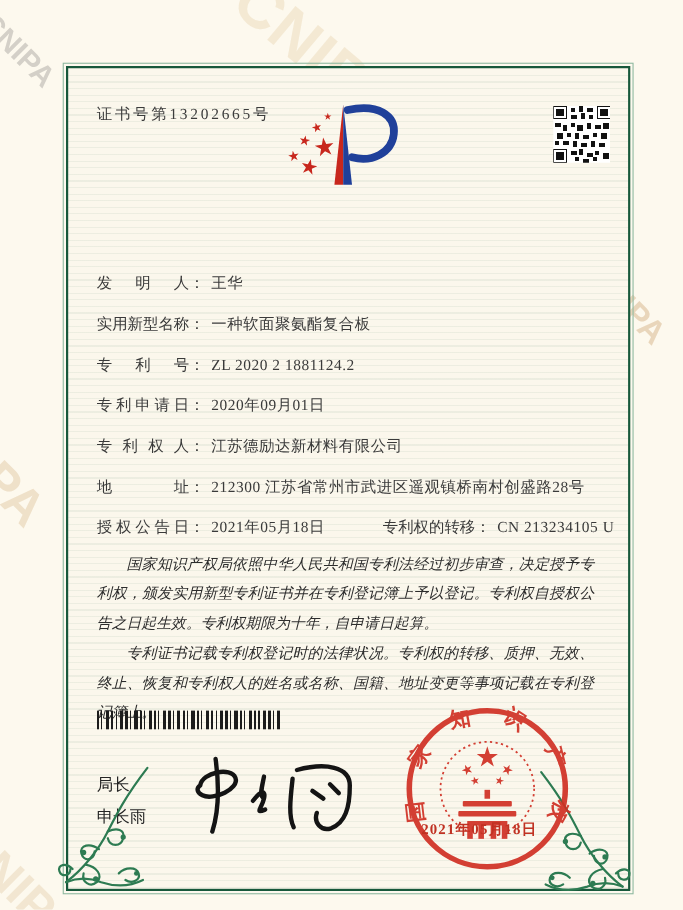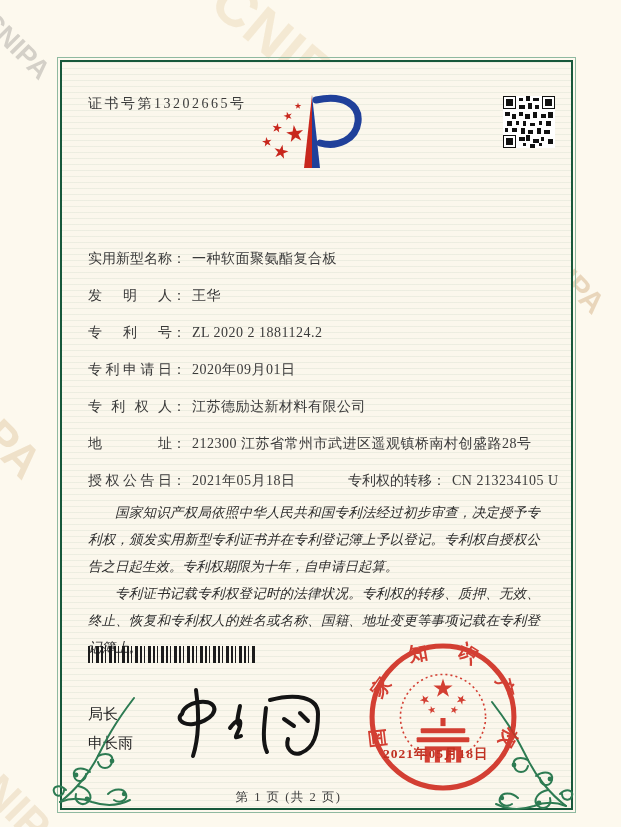--- a/index.html
+++ b/index.html
@@ -183,24 +183,24 @@
       <use href="#star" transform="translate(27,36) scale(5) rotate(10)"></use>
       <use href="#star" transform="translate(17,50) scale(5) rotate(-10)"></use>
       <use href="#star" transform="translate(31,60) scale(7.5) rotate(12)"></use>
       <use href="#star" transform="translate(45,42) scale(9) rotate(-8)"></use>
     </g>
   </svg>
 
 
   <div class="fields">
     <div class="frow">
+      <span class="flabel">发明人</span><span class="fcolon">：</span><span class="fvalue">王华</span>
+    </div>
+    <div class="frow">
       <span class="flabel">实用新型名称</span><span class="fcolon">：</span><span class="fvalue">一种软面聚氨酯复合板</span>
-    </div>
-    <div class="frow">
-      <span class="flabel">发明人</span><span class="fcolon">：</span><span class="fvalue">王华</span>
     </div>
     <div class="frow">
       <span class="flabel">专利号</span><span class="fcolon">：</span><span class="fvalue">ZL 2020 2 1881124.2</span>
     </div>
     <div class="frow">
       <span class="flabel">专利申请日</span><span class="fcolon">：</span><span class="fvalue">2020年09月01日</span>
     </div>
     <div class="frow">
       <span class="flabel">专利权人</span><span class="fcolon">：</span><span class="fvalue">江苏德励达新材料有限公司</span>
     </div>
@@ -257,15 +257,14 @@
     </g>
     <g fill="#fbf7ec">
       <rect x="62" y="108" width="5" height="12"></rect>
       <rect x="72" y="108" width="6" height="12"></rect>
       <rect x="83" y="108" width="5" height="12"></rect>
     </g>
   </svg>
 
   <div class="seal-date">2021年05月18日</div>
 
-  <div class="footer">第 1 页 (共 2 页)</div>
 
 </div>
 
 </body></html>

